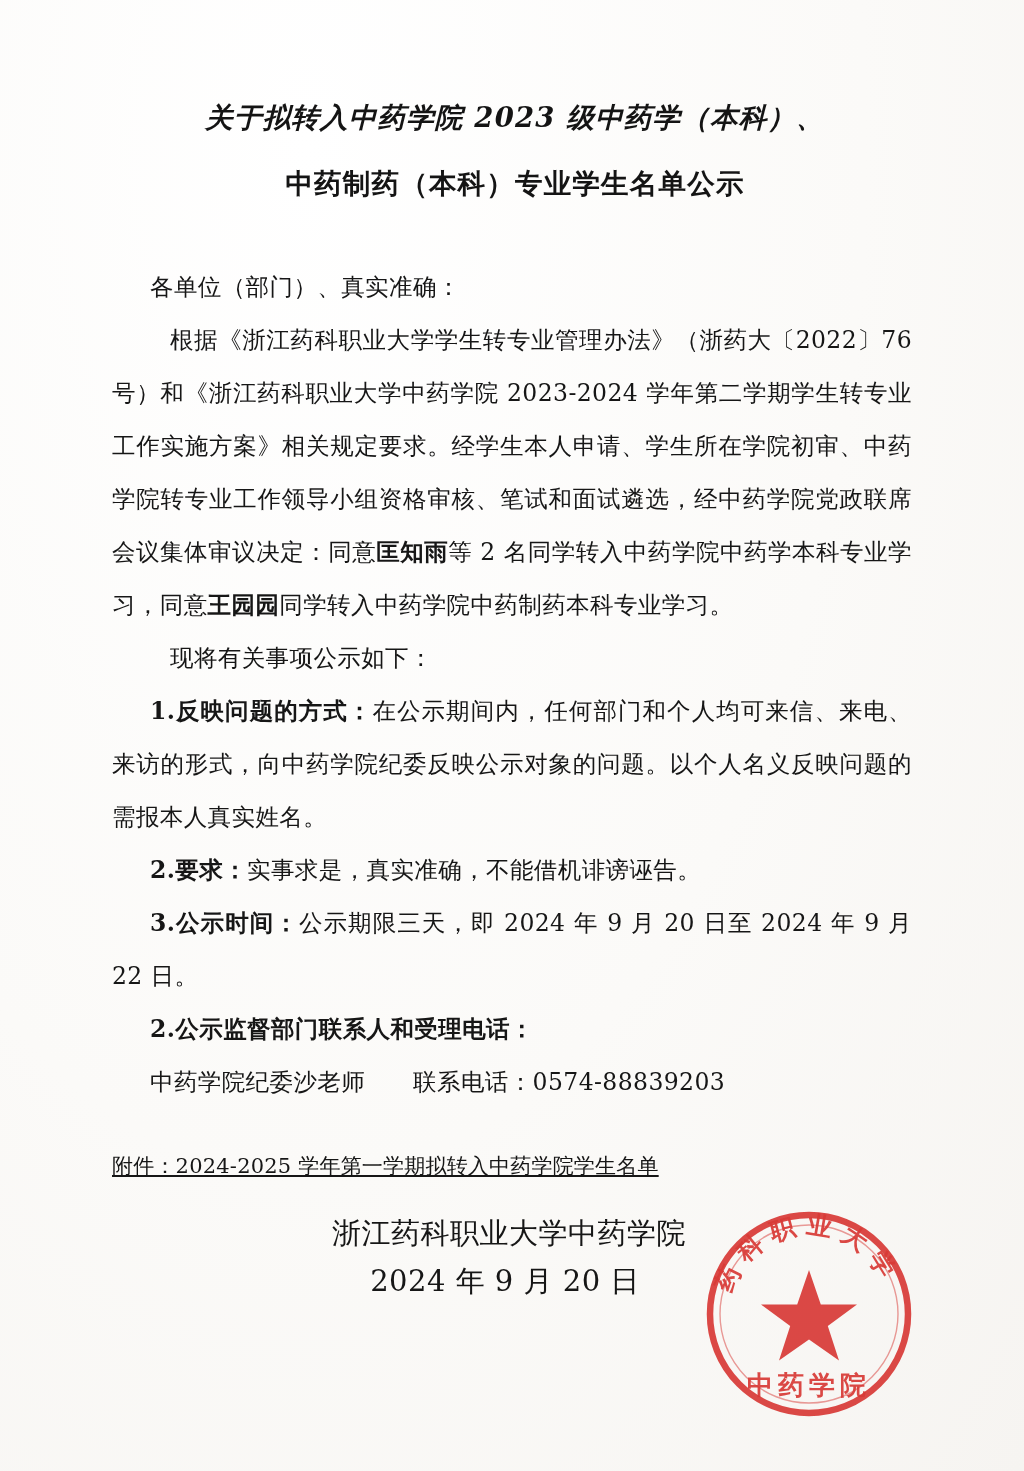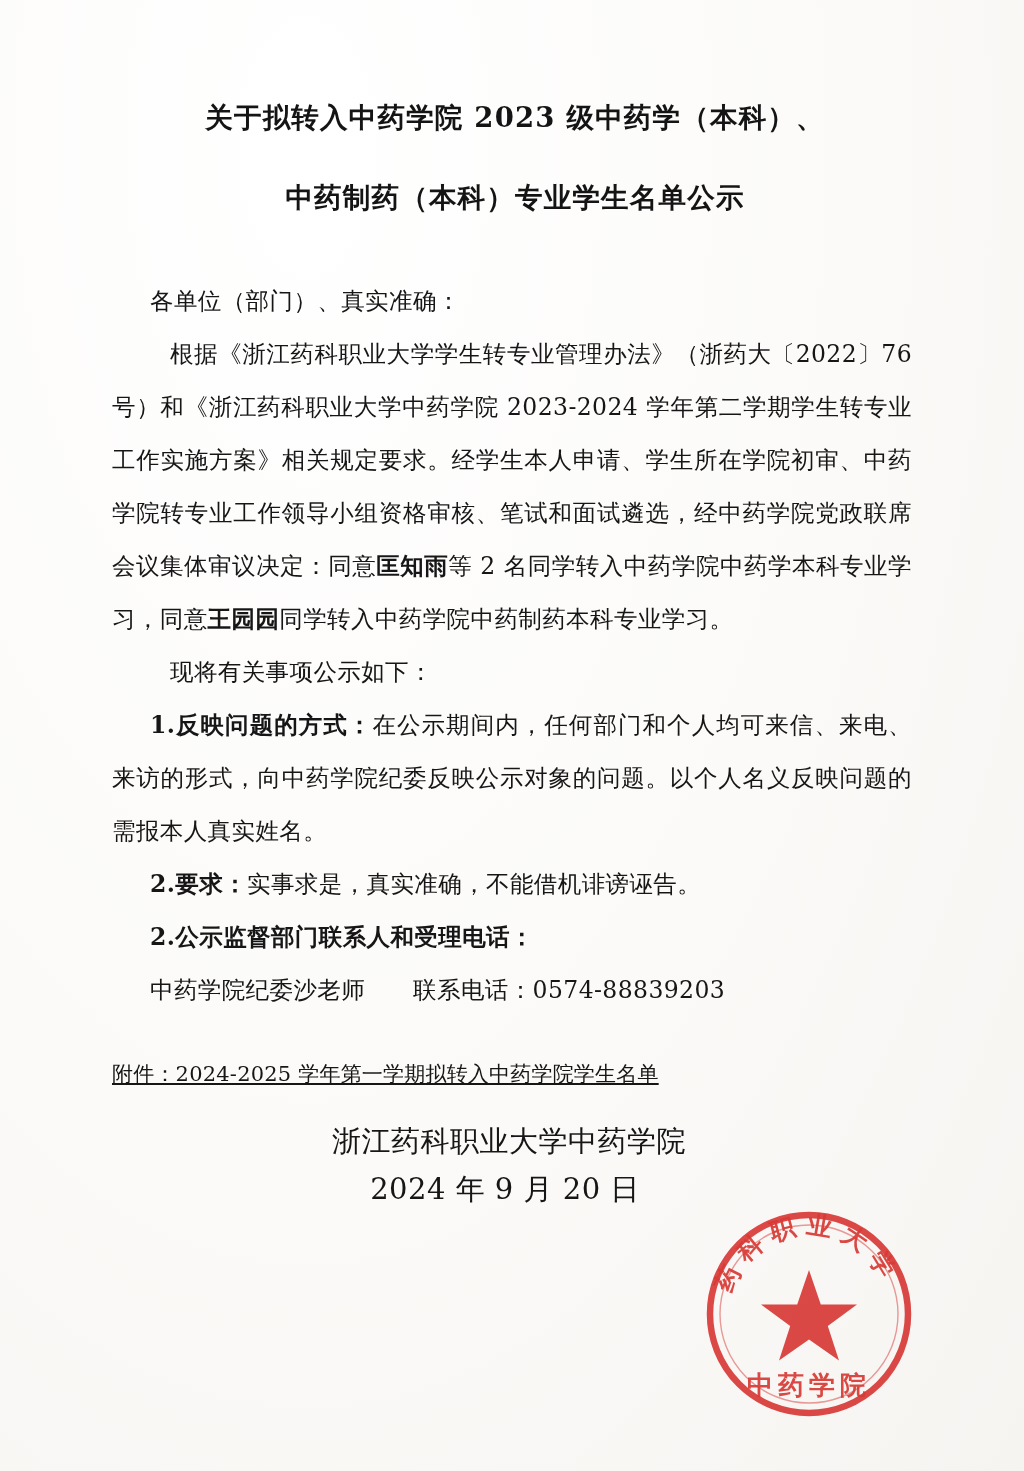--- a/index.html
+++ b/index.html
@@ -36,22 +36,23 @@
   }
   .title-line {
     font-size: 27.5px;
     font-weight: bold;
     letter-spacing: 1.2px;
     line-height: 1.0;
     color: #141414;
     white-space: nowrap;
   }
   .title-line.first {
-    margin-bottom: 52px;
+    margin-bottom: 38px;
     padding-left: 6px;
+    font-style: italic;
   }
   .title-line.second {
     padding-left: 6px;
   }
 
   .body-block {
     margin-top: 64px;
     font-size: 23.5px;
     line-height: 53px;
     letter-spacing: 0.4px;
@@ -140,20 +141,21 @@
       <p class="salutation">各单位（部门）、真实准确：</p>
 
       <p class="indent-2"><span>根据《浙江药科职业大学学生转专业管理办法》（浙药大〔2022〕76 号）和《浙江药科职业大学中药学院 2023-2024 学年第二学期学生转专业工作实施方案》相关规定要求。经学生本人申请、学生所在学院初审、中药学院转专业工作领导小组资格审核、笔试和面试遴选，经中药学院党政联席会议集体审议决定：同意</span><span class="bold">匡知雨</span><span>等 2 名同学转入中药学院中药学本科专业学习，同意</span><span class="bold">王园园</span><span>同学转入中药学院中药制药本科专业学习。</span></p>
 
       <p class="indent-2">现将有关事项公示如下：</p>
 
       <p class="indent-1"><span class="num-lead">1.反映问题的方式：</span><span>在公示期间内，任何部门和个人均可来信、来电、来访的形式，向中药学院纪委反映公示对象的问题。以个人名义反映问题的需报本人真实姓名。</span></p>
 
       <p class="indent-1"><span class="num-lead">2.要求：</span><span>实事求是，真实准确，不能借机诽谤诬告。</span></p>
 
+      <p class="indent-1"><span class="num-lead">3.公示时间：</span><span>公示期限三天，即 2024 年 9 月 20 日至 2024 年 9 月 22 日。</span></p>
 
       <p class="indent-1"><span class="num-lead">2.公示监督部门联系人和受理电话：</span></p>
 
       <p class="indent-1"><span>中药学院纪委沙老师</span><span style="display:inline-block;width:48px"></span><span>联系电话：</span><span>0574-88839203</span></p>
 
       <p class="attach">附件：2024-2025 学年第一学期拟转入中药学院学生名单</p>
 
       <div class="sign-block">
         <span class="sign-line">浙江药科职业大学中药学院</span>
         <span class="sign-date">2024 年 9 月 20 日</span>

